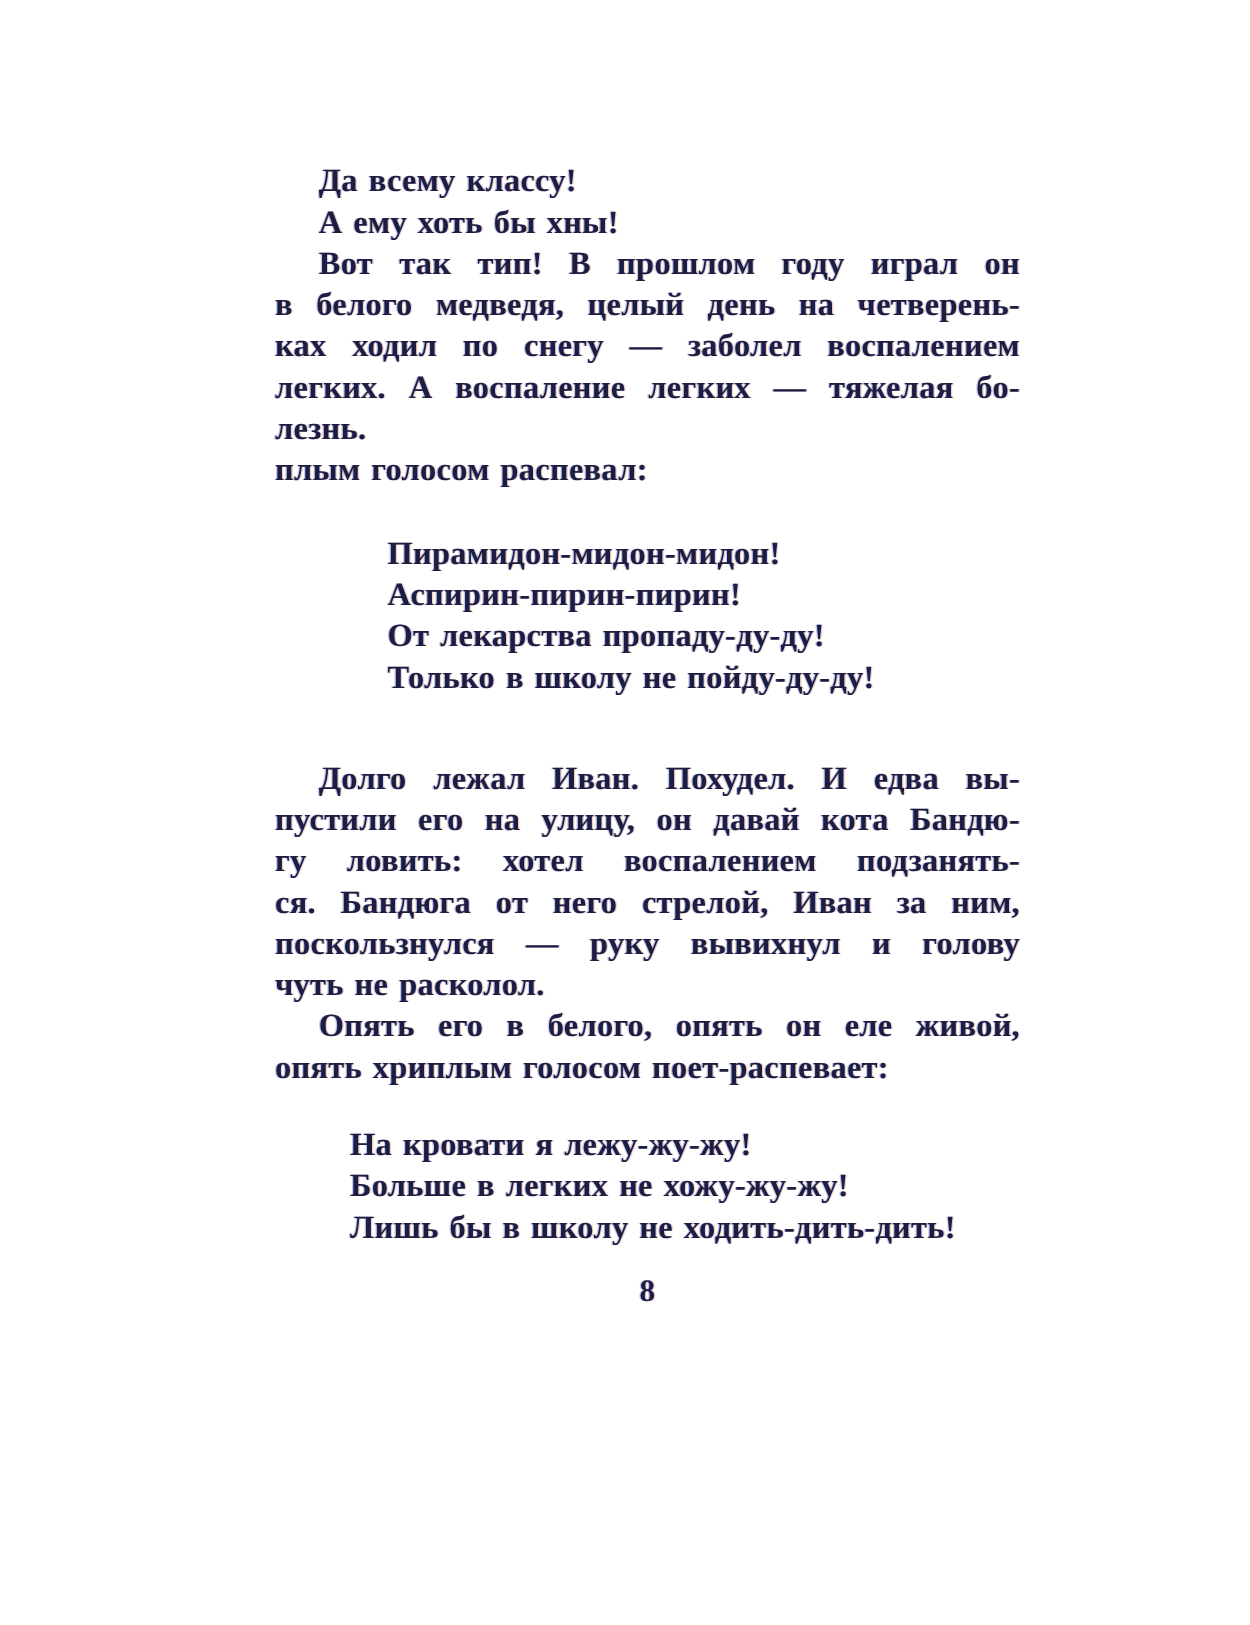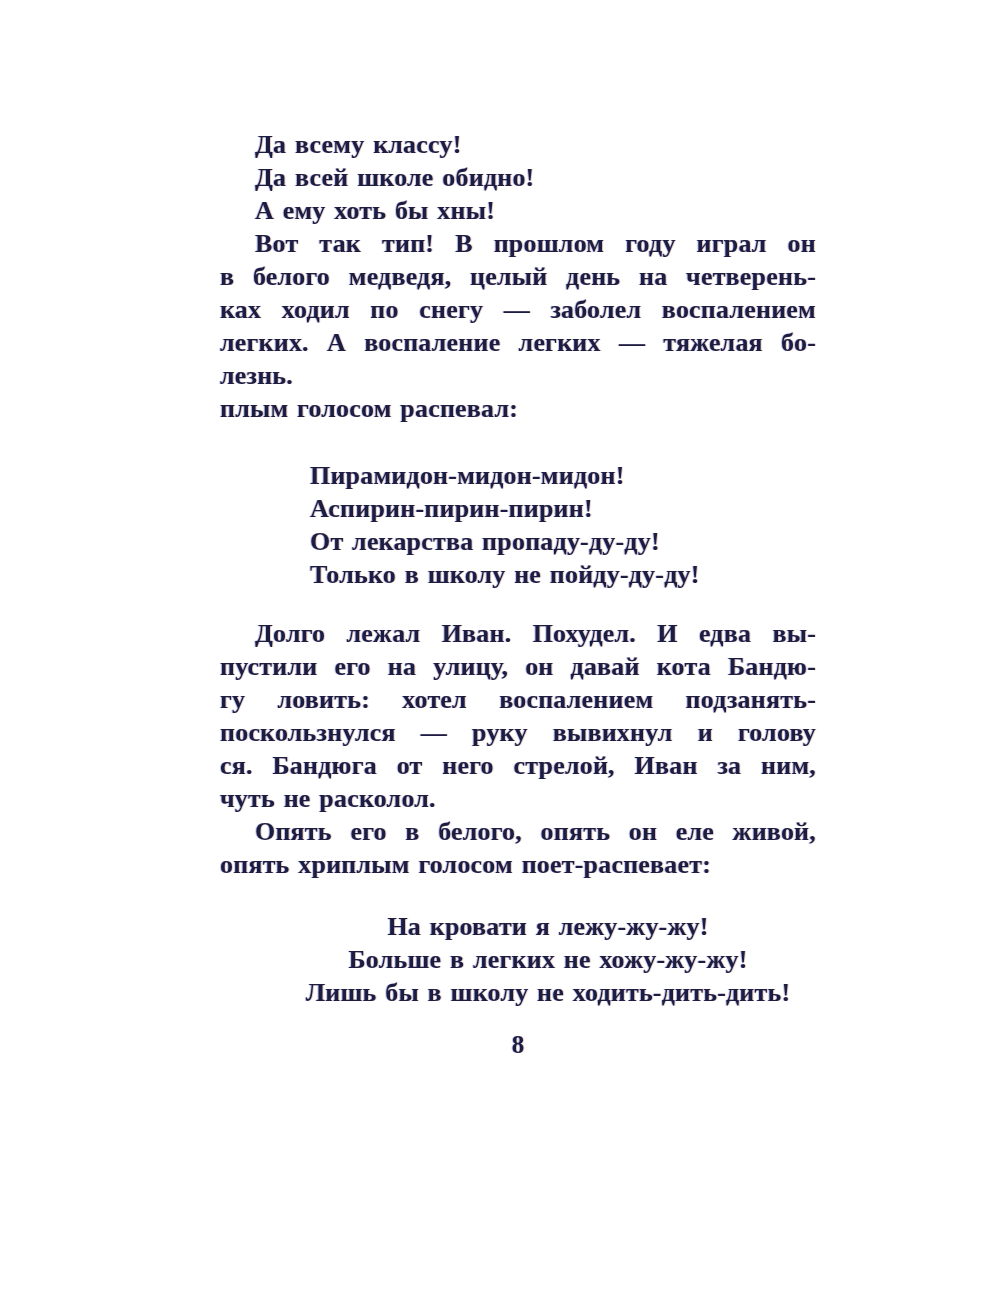--- a/index.html
+++ b/index.html
@@ -40,63 +40,61 @@
   
   .j {
     text-align: justify;
     text-align-last: justify;
   }
   
   .ind {
     text-indent: 35px;
   }
   .verse-1 {
-    margin: 34px 0 26px 90px;
+    margin: 34px 0 48px 90px;
   }
   .verse-2 {
     margin: 29px 0 0 60px;
-    text-align: center;
   }
   .page-num {
     margin-top: 19px;
     text-align: center;
     font-size: 25px;
   }
 </style>
 </head>
 <body>
 
 <div class="page">
   <div class="content">
 
     <div>
       <div class="ln ind">Да всему классу!</div>
-      <div class="ln ind">Да всей школе обидно!</div>
       <div class="ln ind">А ему хоть бы хны!</div>
       <div class="ln ind j">Вот так тип! В прошлом году играл он</div>
       <div class="ln j">в белого медведя, целый день на четверень-</div>
       <div class="ln j">ках ходил по снегу — заболел воспалением</div>
       <div class="ln j">легких. А воспаление легких — тяжелая бо-</div>
       <div class="ln">лезнь.</div>
       <div class="ln">плым голосом распевал:</div>
     </div>
 
     <div class="verse-1">
       <div class="ln">Пирамидон-мидон-мидон!</div>
       <div class="ln">Аспирин-пирин-пирин!</div>
       <div class="ln">От лекарства пропаду-ду-ду!</div>
       <div class="ln">Только в школу не пойду-ду-ду!</div>
     </div>
 
     <div>
       <div class="ln ind j">Долго лежал Иван. Похудел. И едва вы-</div>
       <div class="ln j">пустили его на улицу, он давай кота Бандю-</div>
       <div class="ln j">гу ловить: хотел воспалением подзанять-</div>
+      <div class="ln j">ся. Бандюга от него стрелой, Иван за ним,</div>
       <div class="ln j">поскользнулся — руку вывихнул и голову</div>
-      <div class="ln j">ся. Бандюга от него стрелой, Иван за ним,</div>
       <div class="ln">чуть не расколол.</div>
       <div class="ln ind j">Опять его в белого, опять он еле живой,</div>
       <div class="ln">опять хриплым голосом поет-распевает:</div>
     </div>
 
     <div class="verse-2">
       <div class="ln">На кровати я лежу-жу-жу!</div>
       <div class="ln">Больше в легких не хожу-жу-жу!</div>
       <div class="ln">Лишь бы в школу не ходить-дить-дить!</div>
     </div>

